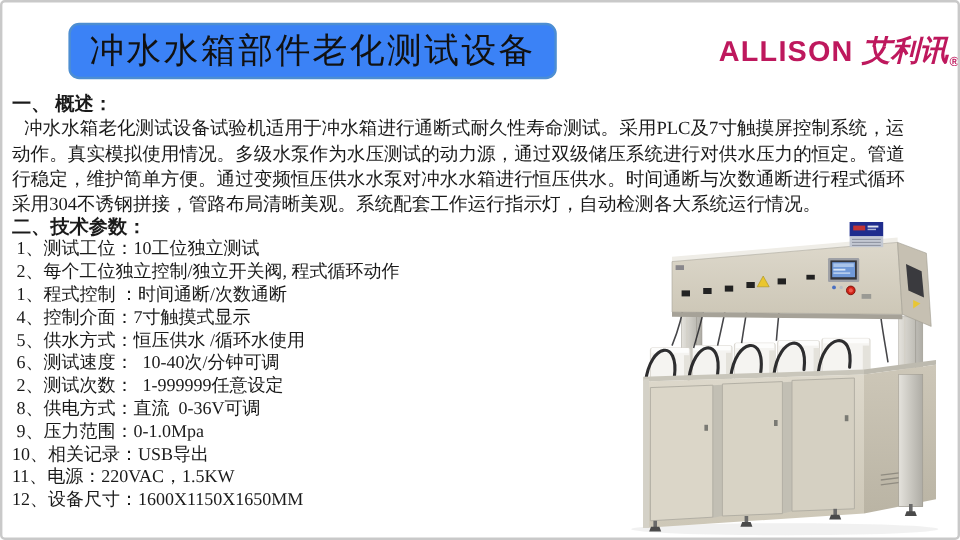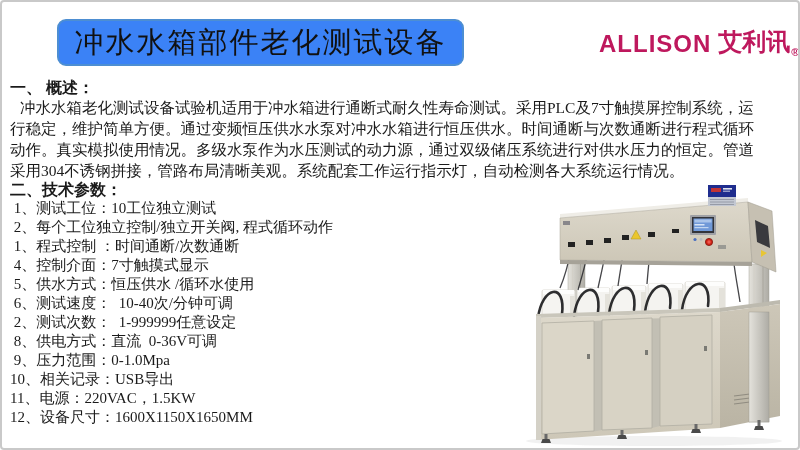--- a/index.html
+++ b/index.html
@@ -18,21 +18,21 @@
   .banner-title{
     font-size:29px;letter-spacing:2px;color:#111;white-space:nowrap;
   }
   
   .logo{
     position:absolute;left:597px;top:24px;display:flex;align-items:flex-end;
     font-family:"Liberation Sans","DejaVu Sans",sans-serif;font-weight:bold;
     color:#be185d;white-space:nowrap;
   }
   .logo-brand{font-size:24px;letter-spacing:1px;}
-  .logo-cn{font-size:24px;margin-left:7px;}
+  .logo-cn{font-size:24px;margin-left:7px;font-style:italic;}
   .logo-reg{font-size:11px;margin-left:1px;margin-top:-4px;}
   
   .content{position:absolute;left:8px;top:76px;width:786px;}
   .ov-heading{font-weight:bold;font-size:16px;line-height:19px;white-space:pre;}
   .ov-line{font-size:15.5px;line-height:21px;white-space:pre;}
   .ov-line.first{text-indent:10px;}
   .sp-heading{font-weight:bold;font-size:16px;line-height:18px;white-space:pre;}
   .sp-line{font-size:15px;line-height:19px;white-space:pre;}
   
   .photo{position:absolute;left:500px;top:182px;width:300px;height:266px;}
@@ -48,22 +48,22 @@
 
   <div class="logo">
     <span class="logo-brand">ALLISON</span>
     <span class="logo-cn">艾利讯</span>
     <span class="logo-reg">®</span>
   </div>
 
   <div class="content">
     <div class="ov-heading">一、 概述：</div>
     <div class="ov-line first">冲水水箱老化测试设备试验机适用于冲水箱进行通断式耐久性寿命测试。采用PLC及7寸触摸屏控制系统，运</div>
+    <div class="ov-line">动作。真实模拟使用情况。多级水泵作为水压测试的动力源，通过双级储压系统进行对供水压力的恒定。管道</div>
     <div class="ov-line">行稳定，维护简单方便。通过变频恒压供水水泵对冲水水箱进行恒压供水。时间通断与次数通断进行程式循环</div>
-    <div class="ov-line">动作。真实模拟使用情况。多级水泵作为水压测试的动力源，通过双级储压系统进行对供水压力的恒定。管道</div>
     <div class="ov-line">采用304不诱钢拼接，管路布局清晰美观。系统配套工作运行指示灯，自动检测各大系统运行情况。</div>
 
     <div class="sp-heading">二、技术参数：</div>
     <div class="sp-line"> 1、测试工位：10工位独立测试</div>
     <div class="sp-line"> 2、每个工位独立控制/独立开关阀, 程式循环动作</div>
     <div class="sp-line"> 1、程式控制 ：时间通断/次数通断</div>
     <div class="sp-line"> 4、控制介面：7寸触摸式显示</div>
     <div class="sp-line"> 5、供水方式：恒压供水 /循环水使用</div>
     <div class="sp-line"> 6、测试速度：  10-40次/分钟可调</div>
     <div class="sp-line"> 2、测试次数：  1-999999任意设定</div>

